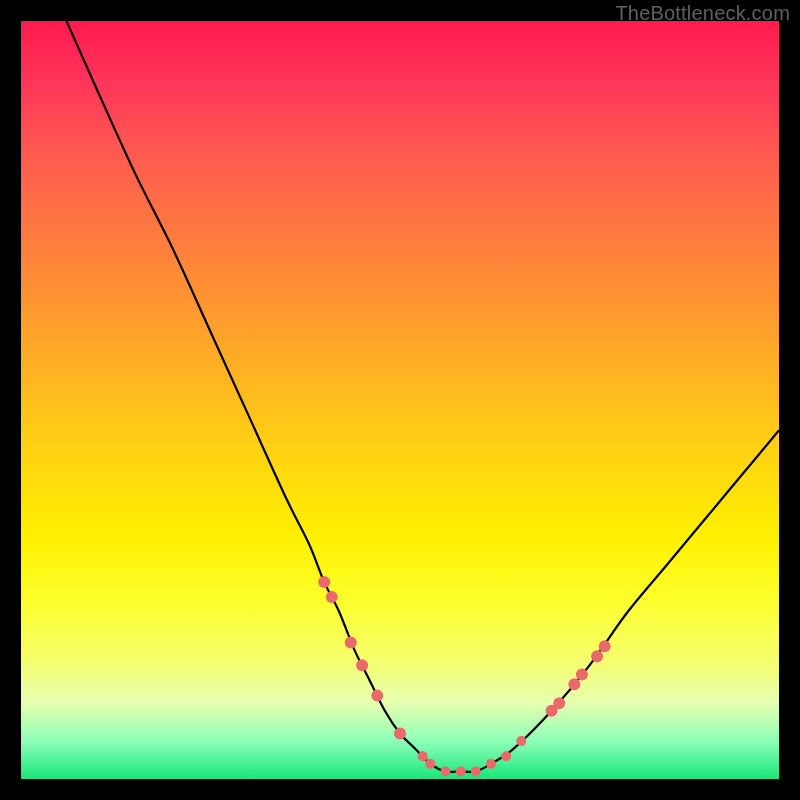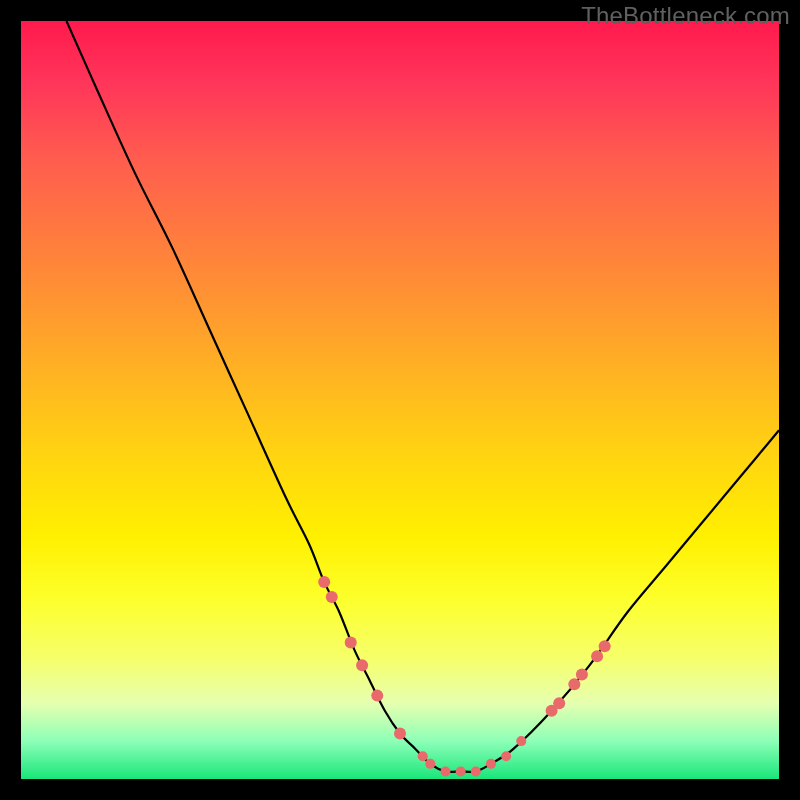--- a/index.html
+++ b/index.html
@@ -30,21 +30,21 @@
       #f6ff6a 84%,
       #e6ffb0 90%,
       #8dffb8 95%,
       #19e67a 100%);
   }
   .watermark {
     position: absolute;
     top: 2px;
     right: 10px;
     color: #606060;
-    font-size: 24px;
+    font-size: 20px;
     font-weight: 500;
     letter-spacing: 0.2px;
     z-index: 10;
   }
   svg.plot {
     position: absolute;
     left: 0;
     top: 0;
     width: 758px;
     height: 758px;

